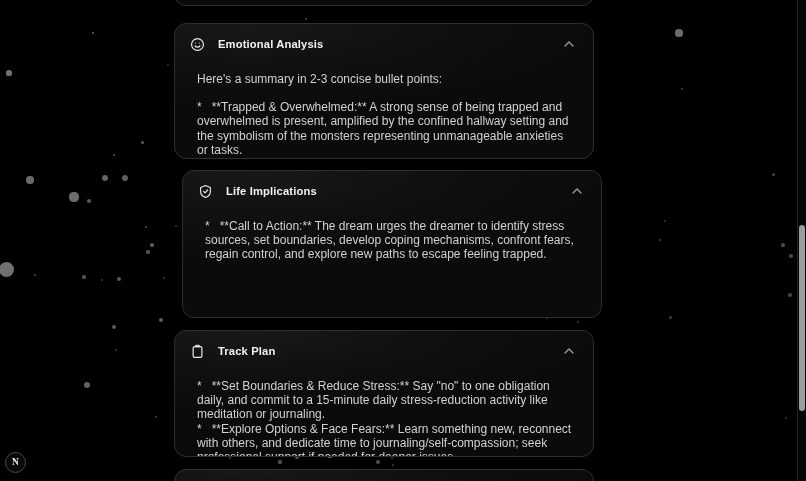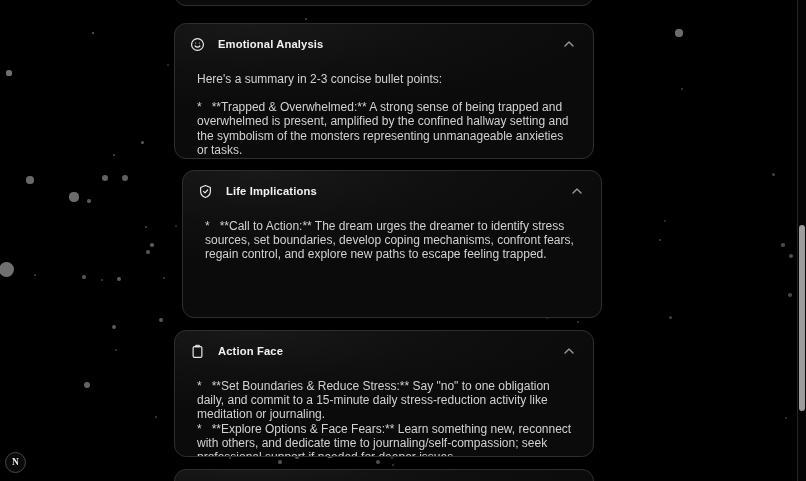--- a/index.html
+++ b/index.html
@@ -270,21 +270,21 @@
     </div>
 
     <div class="card" style="top:330px;height:127px;">
       <div class="card-header">
         <span class="hicon">
           <svg viewBox="0 0 24 24" fill="none" stroke="currentColor" stroke-width="1.9" stroke-linecap="round" stroke-linejoin="round">
             <rect x="5" y="4.2" width="14" height="17.2" rx="2.2"></rect>
             <path d="M9 4.2V3.4A1.4 1.4 0 0 1 10.4 2h3.2A1.4 1.4 0 0 1 15 3.4v.8z"></path>
           </svg>
         </span>
-        <span class="card-title">Action Face</span>
+        <span class="card-title">Track Plan</span>
         <span class="chevron">
           <svg viewBox="0 0 24 24" fill="none" stroke="currentColor" stroke-width="2" stroke-linecap="round" stroke-linejoin="round">
             <polyline points="6,15 12,9 18,15"></polyline>
           </svg>
         </span>
       </div>
       <div class="card-body">
         <p class="body-line">*   **Set Boundaries &amp; Reduce Stress:** Say "no" to one obligation daily, and commit to a 15-minute daily stress-reduction activity like meditation or journaling.</p>
         <p class="body-line">*   **Explore Options &amp; Face Fears:** Learn something new, reconnect with others, and dedicate time to journaling/self-compassion; seek professional support if needed for deeper issues.</p>
       </div>

